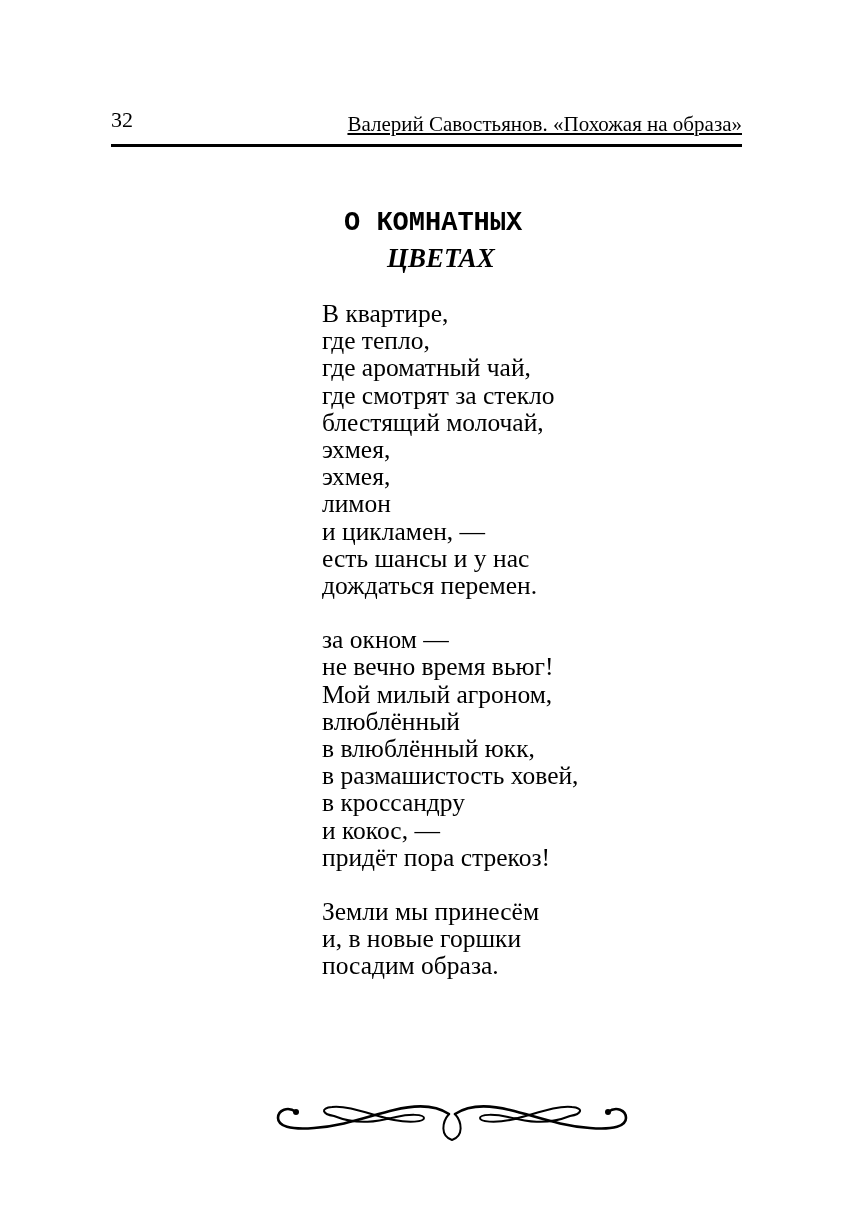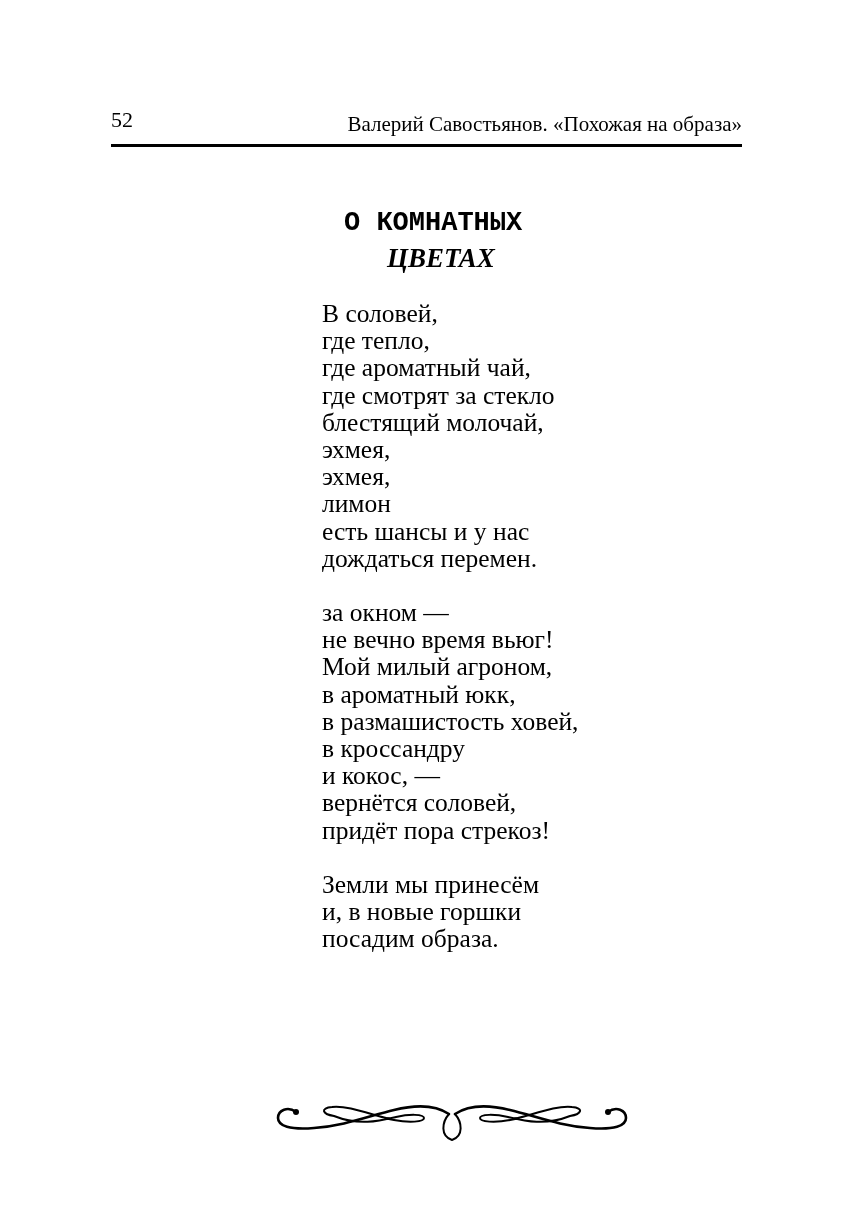--- a/index.html
+++ b/index.html
@@ -1,62 +1,63 @@
 <!DOCTYPE html>
 <html><head>
 <meta charset="utf-8">
 <style>
   html, body { margin: 0; padding: 0; background: #ffffff; }
   body { width: 866px; height: 1213px; position: relative; overflow: hidden;
          font-family: "Liberation Serif", "DejaVu Serif", serif; color: #000; }
   .page-number { position: absolute; left: 111px; top: 106px; font-size: 22px; line-height: 28px; }
-  .running-head { position: absolute; right: 124px; top: 110px; font-size: 21px; line-height: 28px; white-space: nowrap; }
+  .running-head { position: absolute; right: 124px; top: 110px; font-size: 21px; line-height: 28px; white-space: nowrap; text-decoration: underline; }
   .header-rule { position: absolute; left: 111px; top: 144px; width: 631px; height: 3px; background: #000; }
   .title { position: absolute; left: 0; top: 206px; width: 866px; font-weight: bold; font-size: 27px; line-height: 34px; }
   .title .l1 { position: absolute; left: 344px; top: 0; white-space: nowrap; font-family: Liberation Mono, monospace; }
   .title .l2 { position: absolute; left: 387px; top: 35px; white-space: nowrap; font-style: italic; }
   .poem { position: absolute; left: 322px; top: 300px; font-size: 25.5px; line-height: 27.2px; }
   .stanza { margin: 0 0 27px 0; }
   .line { display: block; white-space: nowrap; }
   .ornament { position: absolute; left: 274px; top: 1094px; width: 356px; height: 52px; }
 </style>
 </head>
 <body>
 
-<div class="page-number">52</div>
+<div class="page-number">32</div>
 <div class="running-head">Валерий Савостьянов. «Похожая на образа»</div>
 <div class="header-rule"></div>
 
 <div class="title">
   <span class="l1">О КОМНАТНЫХ</span>
   <span class="l2">ЦВЕТАХ</span>
 </div>
 
 <div class="poem">
   <div class="stanza">
-    <span class="line">В соловей,</span>
+    <span class="line">В квартире,</span>
     <span class="line">где тепло,</span>
     <span class="line">где ароматный чай,</span>
     <span class="line">где смотрят за стекло</span>
     <span class="line">блестящий молочай,</span>
     <span class="line">эхмея,</span>
     <span class="line">эхмея,</span>
     <span class="line">лимон</span>
+    <span class="line">и цикламен, —</span>
     <span class="line">есть шансы и у нас</span>
     <span class="line">дождаться перемен.</span>
   </div>
   <div class="stanza">
     <span class="line">за окном —</span>
     <span class="line">не вечно время вьюг!</span>
     <span class="line">Мой милый агроном,</span>
-    <span class="line">в ароматный юкк,</span>
+    <span class="line">влюблённый</span>
+    <span class="line">в влюблённый юкк,</span>
     <span class="line">в размашистость ховей,</span>
     <span class="line">в кроссандру</span>
     <span class="line">и кокос, —</span>
-    <span class="line">вернётся соловей,</span>
     <span class="line">придёт пора стрекоз!</span>
   </div>
   <div class="stanza">
     <span class="line">Земли мы принесём</span>
     <span class="line">и, в новые горшки</span>
     <span class="line">посадим образа.</span>
   </div>
 </div>
 
 <svg class="ornament" viewBox="0 0 356 52" fill="none" stroke="#000" stroke-linecap="round">

